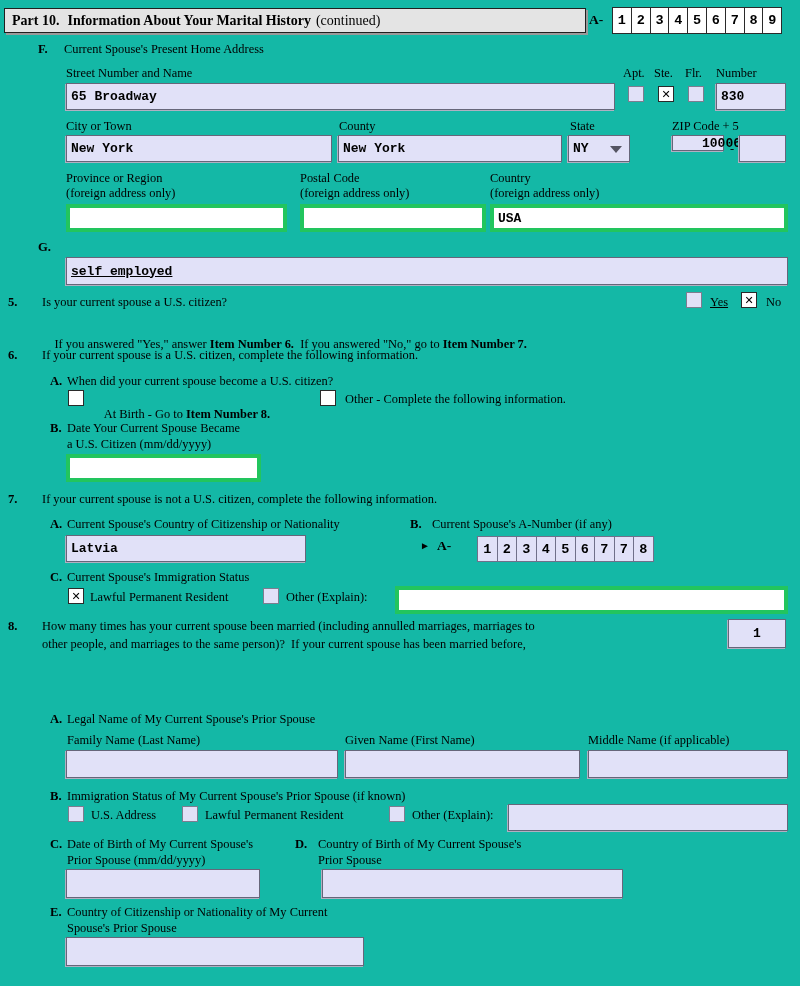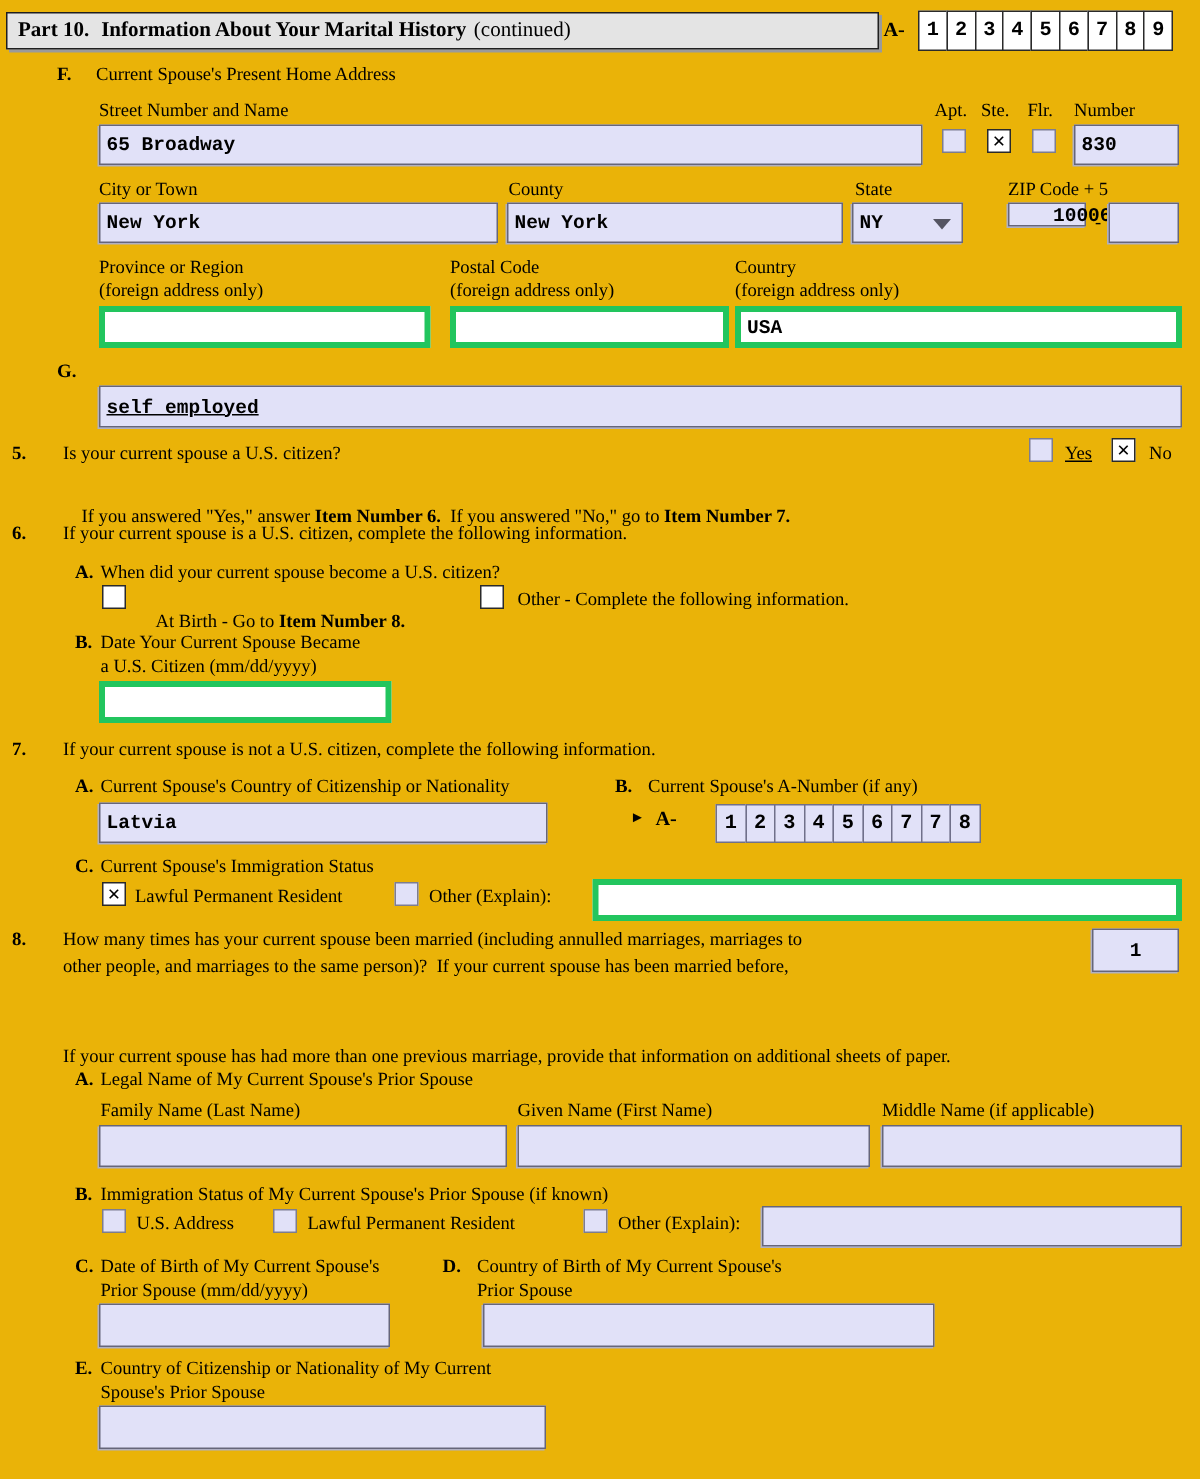--- a/index.html
+++ b/index.html
@@ -1,18 +1,18 @@
 <!DOCTYPE html>
 <html><head>
 <meta charset="utf-8">
 <style>
   * { margin:0; padding:0; box-sizing:border-box; }
   html,body { background:#fff; }
   body { width:800px; height:986px; font-family:"Liberation Serif","DejaVu Serif",serif; color:#000; }
-  .page { position:relative; width:800px; height:986px; overflow:hidden; background:#eab308; }
+  .page { position:relative; width:800px; height:986px; overflow:hidden; background:#14b8a6; }
   .abs { position:absolute; }
   .lbl { font-size:12.4px; white-space:pre; line-height:1.2; }
   .b { font-weight:bold; }
   .num { font-weight:bold; font-size:12.6px; }
   .hdr-bar { background:#E4E4E4; border:1.6px solid #1f1f1f; box-shadow:2px 2px 0 #9a9a9a;
              display:flex; align-items:center; padding-left:7px; font-size:14px; white-space:pre; }
   .fld { background:#E1E1F8; border:1px solid #66667a; box-shadow:-1px 1px 0 #b0b0c2;
          display:flex; align-items:center; padding:0 4px;
          font-family:"Liberation Mono","DejaVu Sans Mono",monospace; font-weight:bold; font-size:13px; white-space:pre; }
   .fld.white { background:#fff; border:4px solid #22c55e; box-shadow:none; }
@@ -65,21 +65,21 @@
   <div class="abs cb" style="left:628px; top:86px;"></div>
   <div class="abs cb checked" style="left:658px; top:86px;">✕</div>
   <div class="abs cb" style="left:688px; top:86px;"></div>
   <div class="abs fld" style="left:716px; top:83px; width:70px; height:27px;">830</div>
 
   <div class="abs lbl" style="left:66px; top:119px;">City or Town</div>
   <div class="abs fld" style="left:66px; top:135px; width:266px; height:27px;">New York</div>
   <div class="abs lbl" style="left:339px; top:119px;">County</div>
   <div class="abs fld" style="left:338px; top:135px; width:224px; height:27px;">New York</div>
   <div class="abs lbl" style="left:570px; top:119px;">State</div>
-  <div class="abs fld" style="left:568px; top:135px; width:74px; height:27px;">
+  <div class="abs fld" style="left:568px; top:135px; width:62px; height:27px;">
     <span>NY</span>
     <span class="dd-arrow"></span>
   </div>
   <div class="abs lbl" style="left:672px; top:119px;">ZIP Code + 5</div>
   <div class="abs fld" style="left:672px; top:135px; width:52px; height:16px;padding-left:29px;">10006</div>
   <div class="abs lbl" style="left:730px; top:141px;">-</div>
   <div class="abs fld" style="left:739px; top:135px; width:47px; height:27px;"></div>
 
   <div class="abs lbl" style="left:66px; top:171px;">Province or Region</div>
   <div class="abs lbl" style="left:66px; top:186px;">(foreign address only)</div>
@@ -118,21 +118,21 @@
   <div class="abs lbl" style="left:67px; top:421px;">Date Your Current Spouse Became</div>
   <div class="abs lbl" style="left:67px; top:437px;">a U.S. Citizen (mm/dd/yyyy)</div>
   <div class="abs fld white" style="left:66px; top:454px; width:195px; height:28px;"></div>
 
   <div class="abs num" style="left:8px; top:492px;">7.</div>
   <div class="abs lbl" style="left:42px; top:492px;">If your current spouse is not a U.S. citizen, complete the following information.</div>
   <div class="abs num" style="left:50px; top:517px;">A.</div>
   <div class="abs lbl" style="left:67px; top:517px;">Current Spouse's Country of Citizenship or Nationality</div>
   <div class="abs num" style="left:410px; top:517px;">B.</div>
   <div class="abs lbl" style="left:432px; top:517px;">Current Spouse's A-Number (if any)</div>
-  <div class="abs fld" style="left:66px; top:535px; width:299px; height:27px;">Latvia</div>
+  <div class="abs fld" style="left:66px; top:535px; width:240px; height:27px;">Latvia</div>
   <div class="abs tri" style="left:420px; top:540px;">►</div>
   <div class="abs b" style="left:437px; top:538px; font-size:13.5px;">A-</div>
   <div class="abs digits lav" style="left:478px; top:536px;">
     <span class="dcell">1</span>
     <span class="dcell">2</span>
     <span class="dcell">3</span>
     <span class="dcell">4</span>
     <span class="dcell">5</span>
     <span class="dcell">6</span>
     <span class="dcell">7</span>
@@ -144,21 +144,20 @@
   <div class="abs cb checked" style="left:68px; top:588px;">✕</div>
   <div class="abs lbl" style="left:90px; top:590px;">Lawful Permanent Resident</div>
   <div class="abs cb" style="left:263px; top:588px;"></div>
   <div class="abs lbl" style="left:286px; top:590px;">Other (Explain):</div>
   <div class="abs fld white" style="left:395px; top:586px; width:393px; height:28px;"></div>
 
   <div class="abs num" style="left:8px; top:619px;">8.</div>
   <div class="abs lbl" style="left:42px; top:619px;">How many times has your current spouse been married (including annulled marriages, marriages to</div>
   <div class="abs lbl" style="left:42px; top:637px;">other people, and marriages to the same person)?  If your current spouse has been married before,</div>
   <div class="abs fld center" style="left:728px; top:619px; width:58px; height:29px;">1</div>
-  <div class="abs lbl" style="left:42px; top:697px;">If your current spouse has had more than one previous marriage, provide that information on additional sheets of paper.</div>
 
   <div class="abs num" style="left:50px; top:712px;">A.</div>
   <div class="abs lbl" style="left:67px; top:712px;">Legal Name of My Current Spouse's Prior Spouse</div>
   <div class="abs lbl" style="left:67px; top:733px;">Family Name (Last Name)</div>
   <div class="abs lbl" style="left:345px; top:733px;">Given Name (First Name)</div>
   <div class="abs lbl" style="left:588px; top:733px;">Middle Name (if applicable)</div>
   <div class="abs fld" style="left:66px; top:750px; width:272px; height:28px;"></div>
   <div class="abs fld" style="left:345px; top:750px; width:235px; height:28px;"></div>
   <div class="abs fld" style="left:588px; top:750px; width:200px; height:28px;"></div>
 

